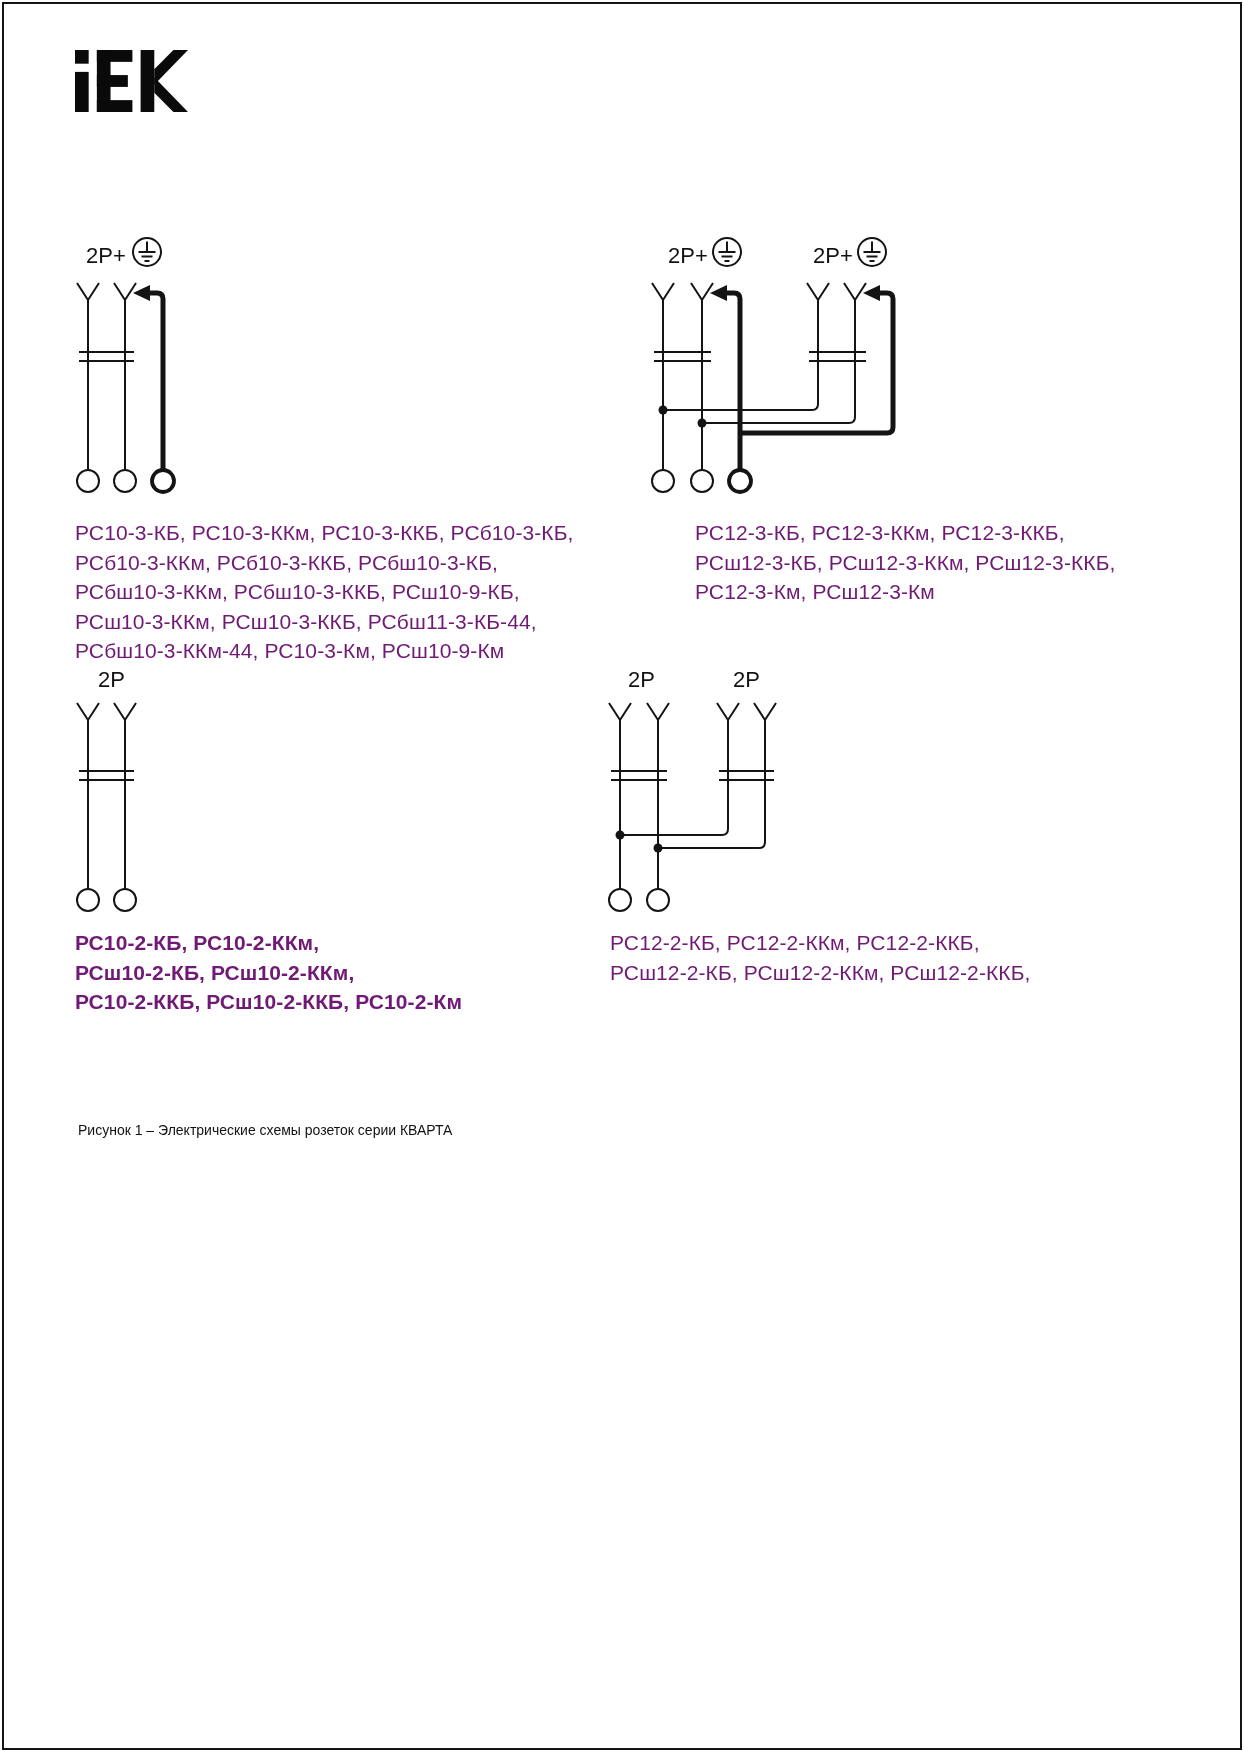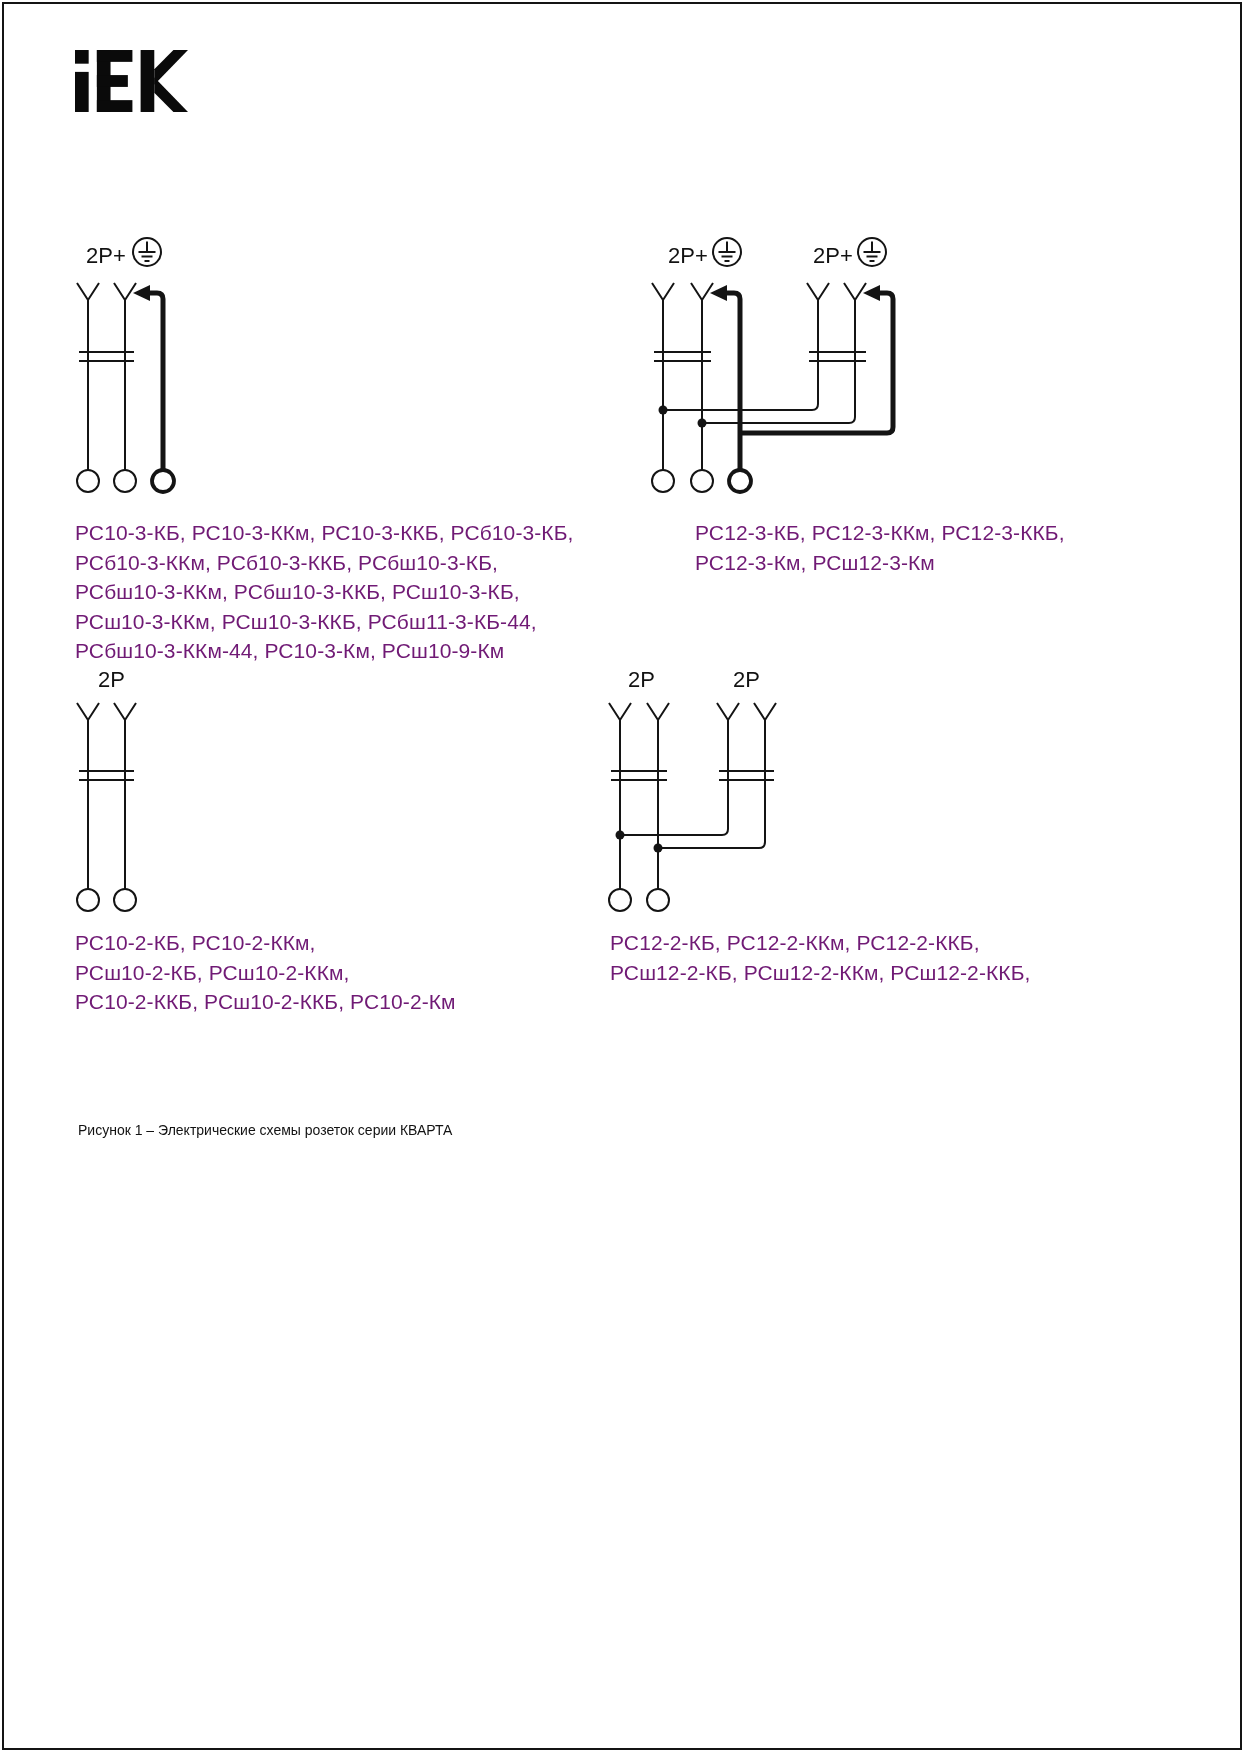--- a/index.html
+++ b/index.html
@@ -183,31 +183,32 @@
       <circle class="dot" cx="658" cy="848" r="4.5"></circle>
 
       <circle class="term" cx="620" cy="900" r="11"></circle>
       <circle class="term" cx="658" cy="900" r="11"></circle>
     </g>
   </svg>
 
   <div class="models" style="left:75px; top:518px;">
     <div>РС10-3-КБ, РС10-3-ККм, РС10-3-ККБ, РСб10-3-КБ,</div>
     <div>РСб10-3-ККм, РСб10-3-ККБ, РСбш10-3-КБ,</div>
-    <div>РСбш10-3-ККм, РСбш10-3-ККБ, РСш10-3-КБ,</div>
+    <div>РСбш10-3-ККм, РСбш10-3-ККБ, РСш10-9-КБ,</div>
     <div>РСш10-3-ККм, РСш10-3-ККБ, РСбш11-3-КБ-44,</div>
     <div>РСбш10-3-ККм-44, РС10-3-Км, РСш10-9-Км</div>
   </div>
 
   <div class="models" style="left:657px; top:518px;margin-left:38px;">
     <div>РС12-3-КБ, РС12-3-ККм, РС12-3-ККБ,</div>
+    <div>РСш12-3-КБ, РСш12-3-ККм, РСш12-3-ККБ,</div>
     <div>РС12-3-Км, РСш12-3-Км</div>
   </div>
 
-  <div class="models" style="left:75px; top:928px;">
+  <div class="models" style="left:75px; top:928px;font-weight:bold;">
     <div>РС10-2-КБ, РС10-2-ККм,</div>
     <div>РСш10-2-КБ, РСш10-2-ККм,</div>
     <div>РС10-2-ККБ, РСш10-2-ККБ, РС10-2-Км</div>
   </div>
 
   <div class="models" style="left:610px; top:928px;">
     <div>РС12-2-КБ, РС12-2-ККм, РС12-2-ККБ,</div>
     <div>РСш12-2-КБ, РСш12-2-ККм, РСш12-2-ККБ,</div>
   </div>
 

